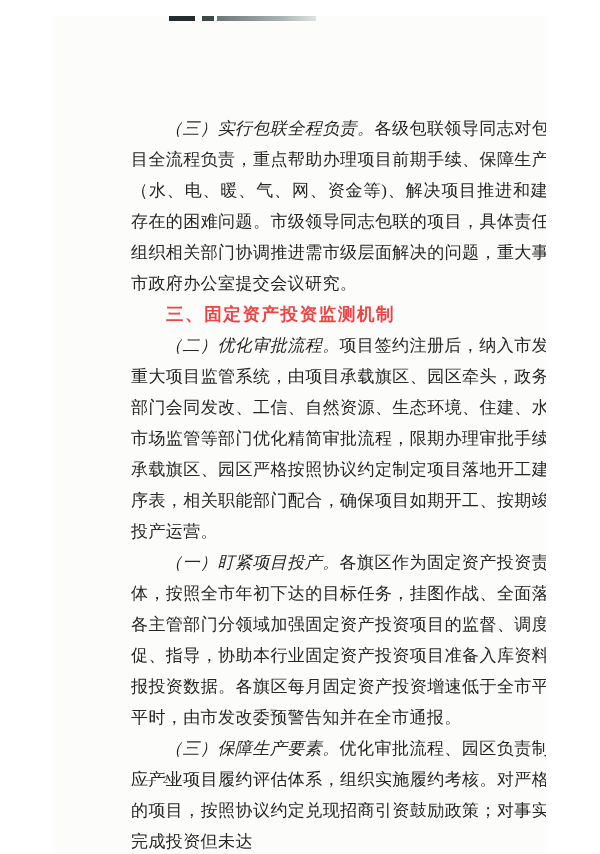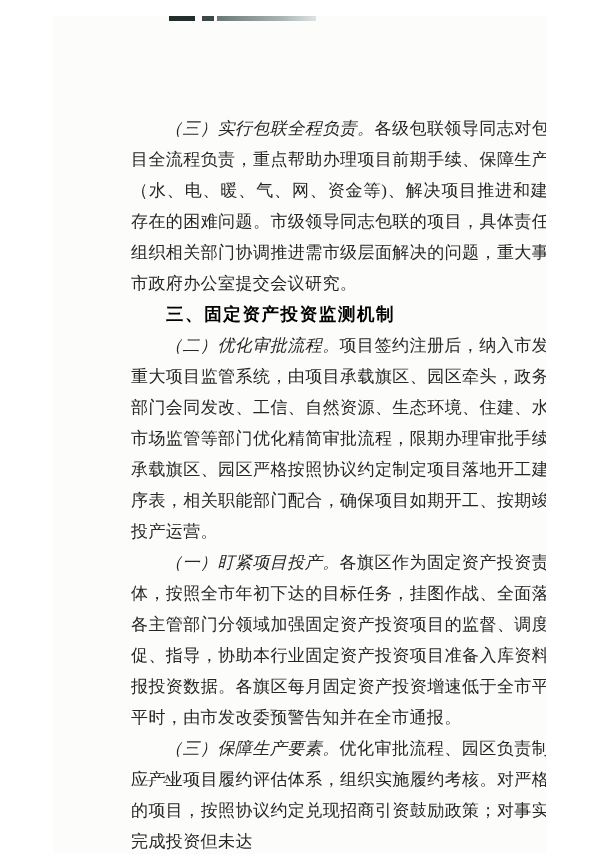--- a/index.html
+++ b/index.html
@@ -35,21 +35,21 @@
   }
   p.body-para .lead { font-style:italic; }
   h3.section-heading {
     margin:0;
     font-family:"Liberation Sans","DejaVu Sans",sans-serif;
     font-weight:bold;
     font-size:17.5px;
     line-height:31px;
     letter-spacing:1.6px;
     text-indent:2em;
-    color:#000000;
+    color:#ef4444;
   }
   .doc-page-label {
     position:absolute;
     left:91px; top:757px;
     font-size:11px;
     letter-spacing:2px;
     color:#4e4e4e;
   }
   .viewer-page-number {
     position:absolute;

